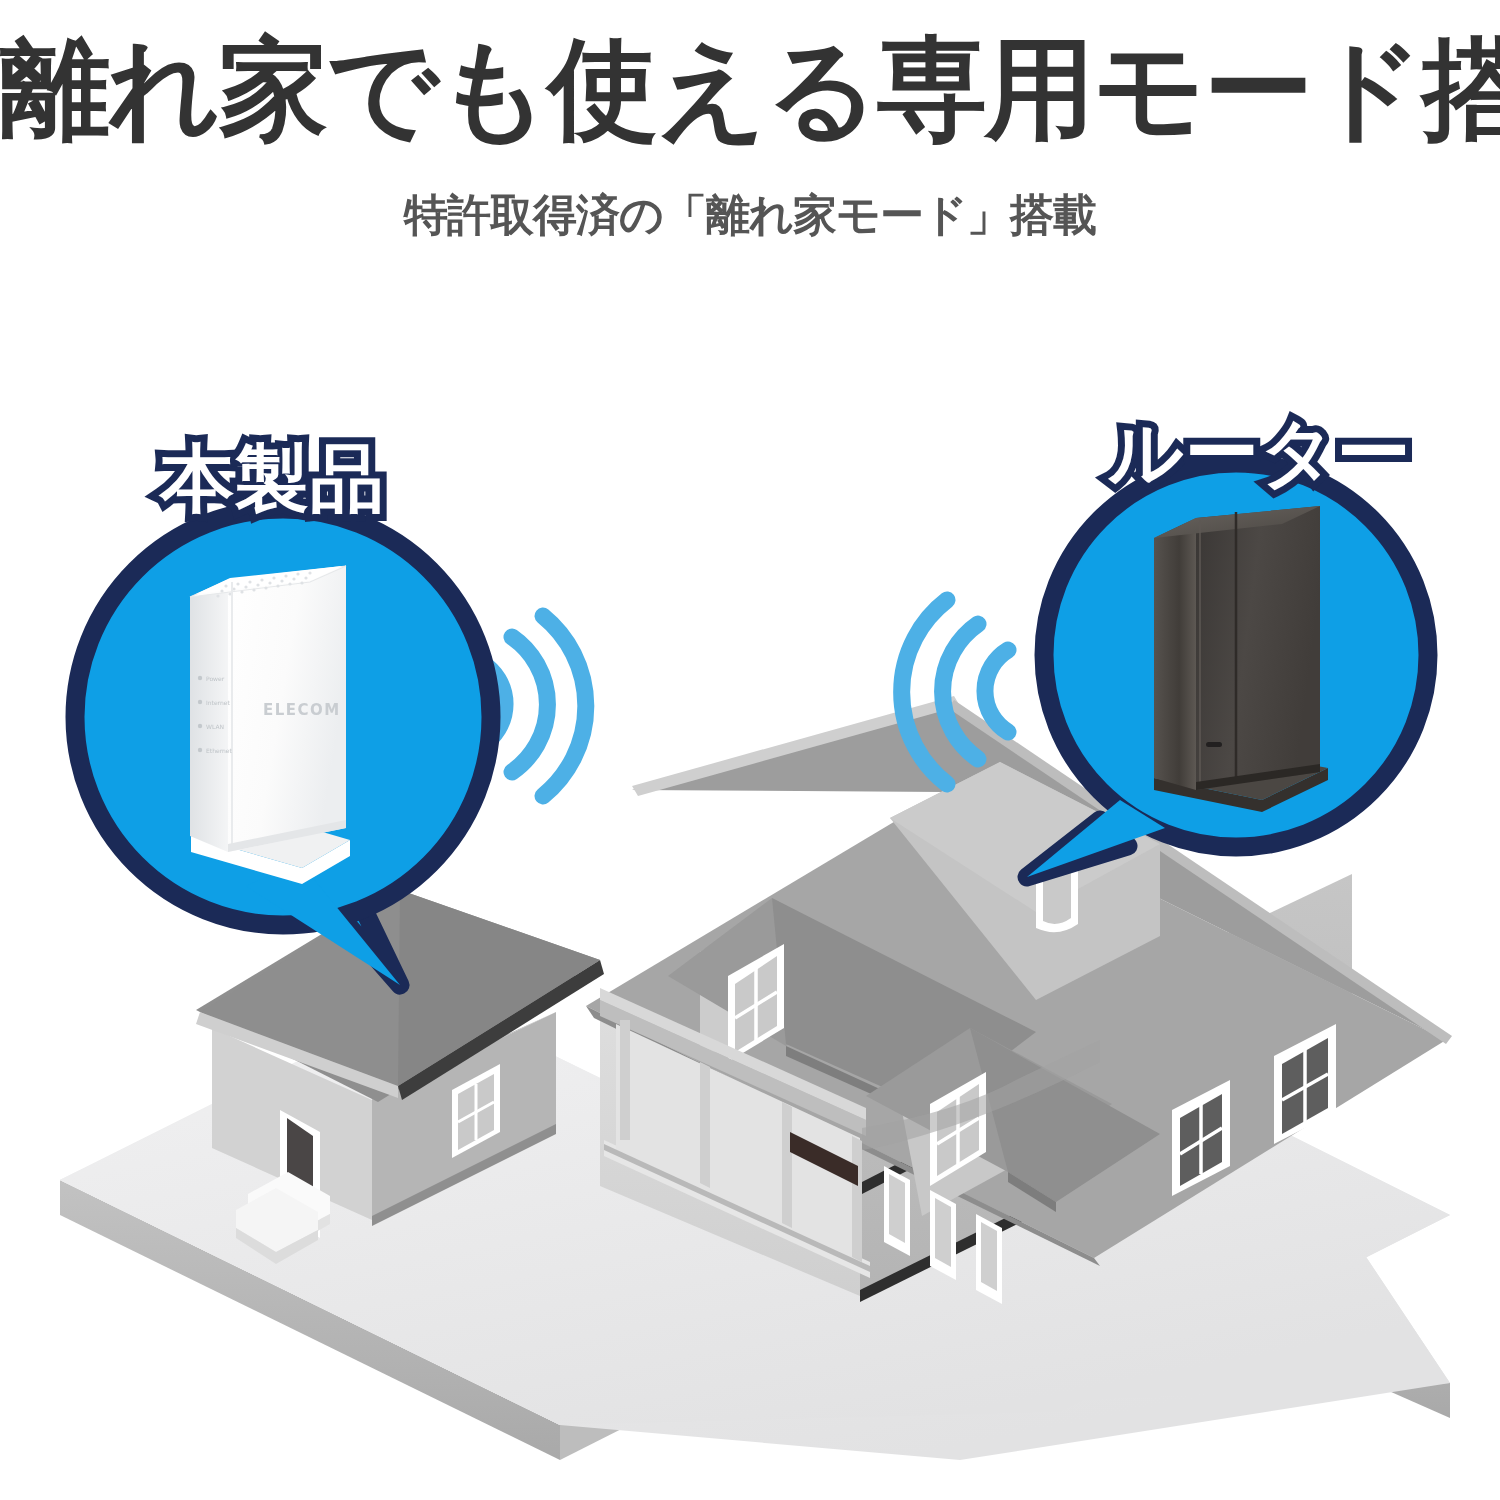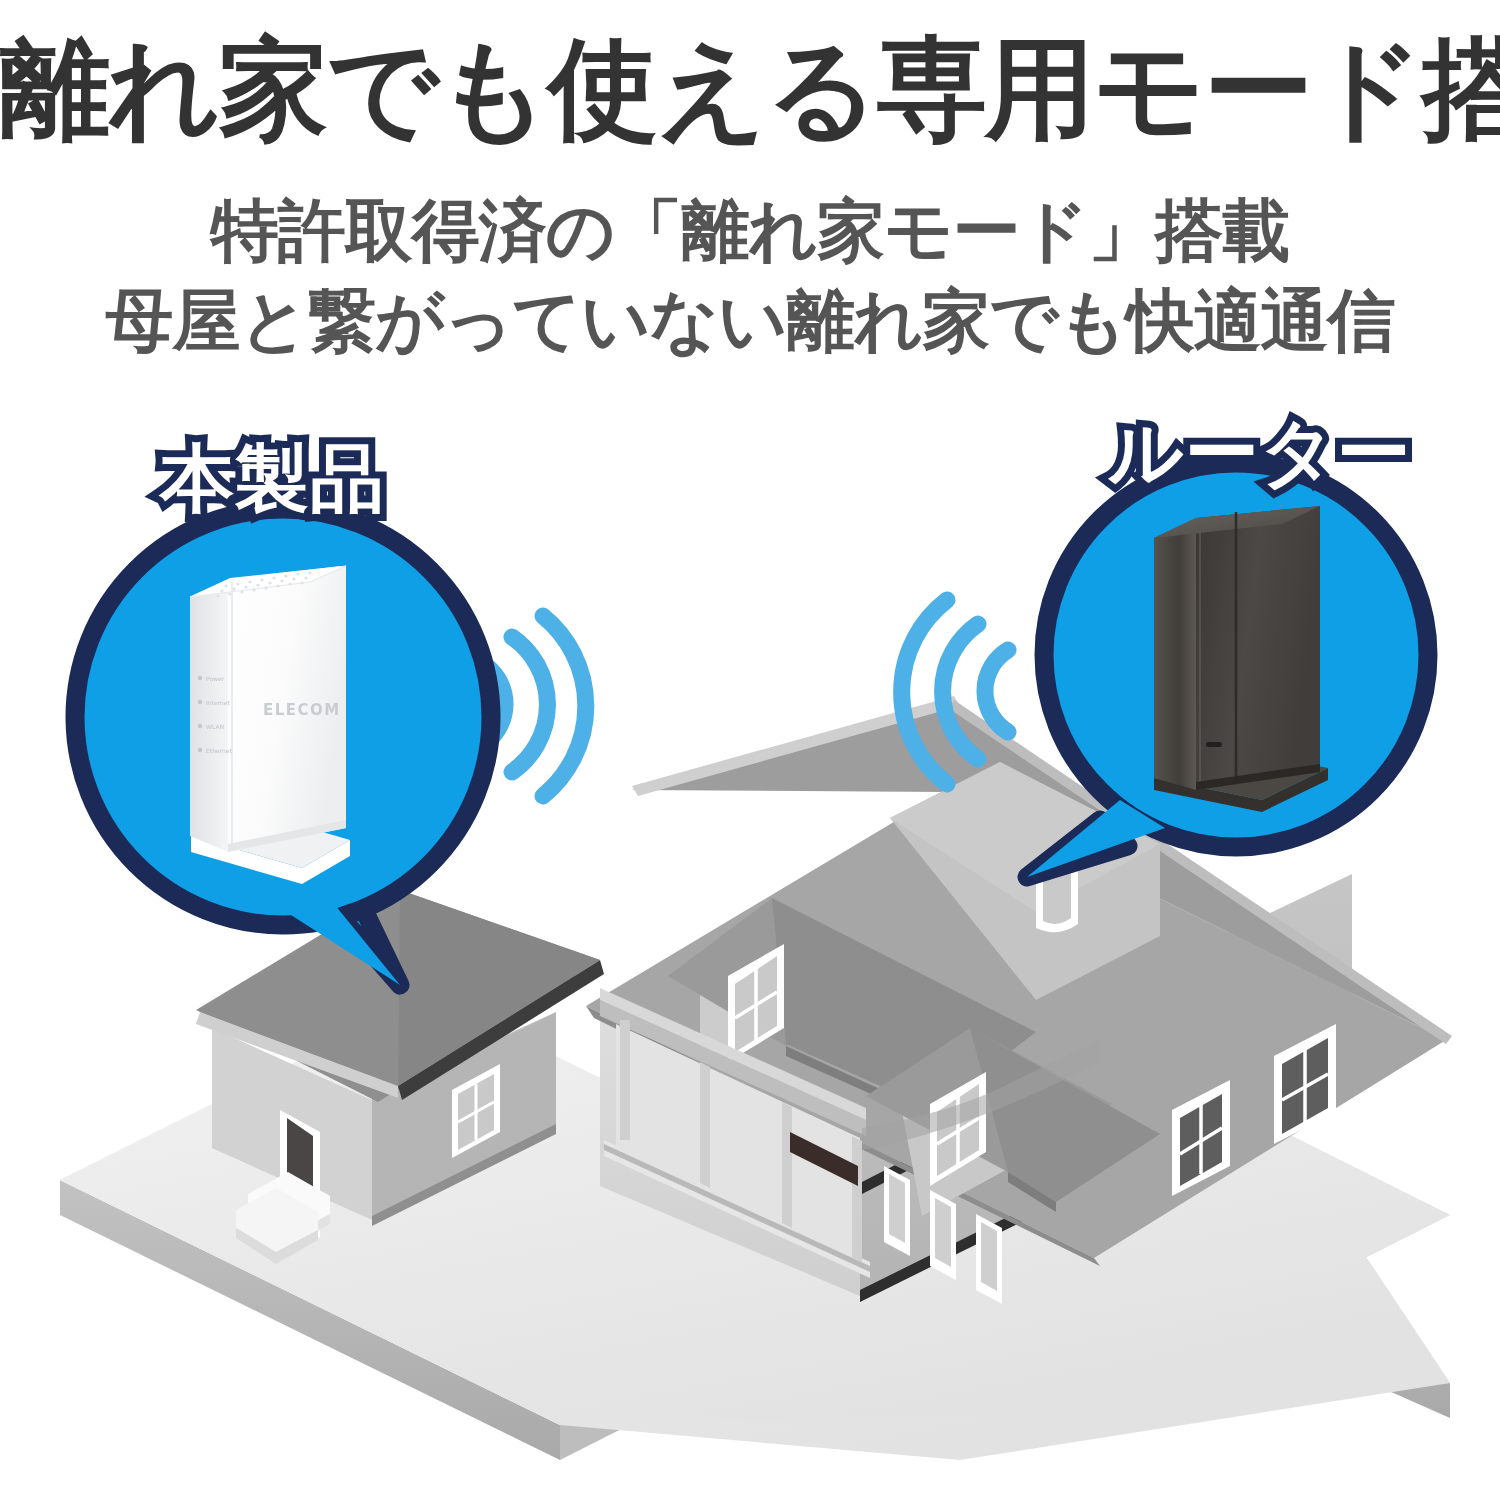--- a/index.html
+++ b/index.html
@@ -34,21 +34,21 @@
     letter-spacing: -2px;
     white-space: nowrap;
   }
   .subtitle {
     position: absolute;
     left: 0;
     top: 186px;
     width: 1500px;
     text-align: center;
     color: #555555;
-    font-size: 68px;
+    font-size: 44px;
     line-height: 1.32;
     font-weight: 600;
     letter-spacing: -1px;
     white-space: nowrap;
   }
   .subtitle .sline { display: block; }
 
   
   .callout-label {
     position: absolute;
@@ -86,21 +86,20 @@
 </style>
 </head>
 <body>
 
 <div class="page">
 
   <div class="headline">離れ家でも使える専用モード搭載</div>
 
   <div class="subtitle">
     <span class="sline">特許取得済の「離れ家モード」搭載</span>
-    <span class="sline">母屋と繋がっていない離れ家でも快適通信</span>
   </div>
 
   <svg class="stage" viewBox="0 0 1500 1500">
 
     <defs>
       <linearGradient id="gGroundTop" x1="0" y1="0" x2="0.6" y2="1">
         <stop offset="0%" stop-color="#f2f2f3"></stop>
         <stop offset="100%" stop-color="#e2e2e3"></stop>
       </linearGradient>
       <linearGradient id="gGroundSide" x1="0" y1="0" x2="0" y2="1">

